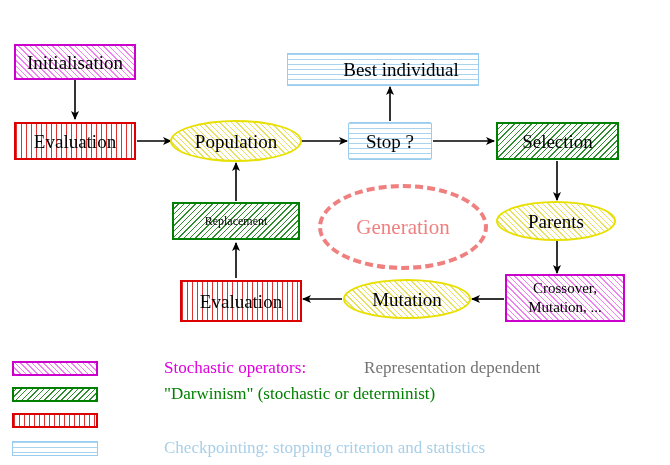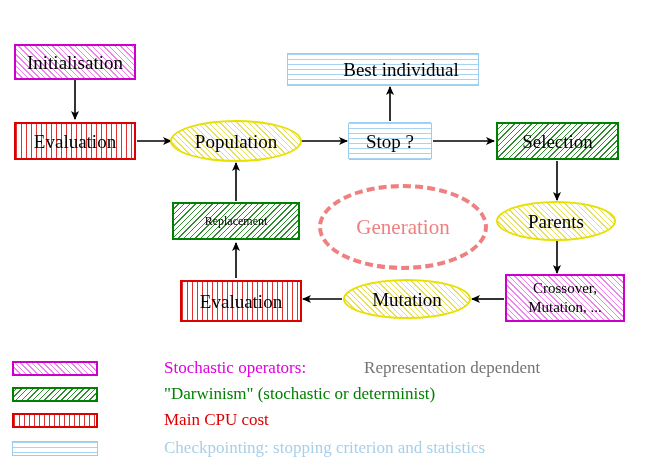--- a/index.html
+++ b/index.html
@@ -160,21 +160,20 @@
       <div class="legend-text t-gold" style="margin-left:12px;">Representation dependent</div>
     </div>
 
     <div class="legend-row" style="top:30px;">
       <div class="swatch hatch-green"></div>
       <div class="legend-text t-green">"Darwinism" (stochastic or determinist)</div>
     </div>
 
     <div class="legend-row" style="top:56px;">
       <div class="swatch hatch-red"></div>
-      <div class="legend-text t-red">Main CPU cost</div>
     </div>
 
     <div class="legend-row" style="top:84px;">
       <div class="swatch hatch-blue"></div>
       <div class="legend-text t-blue">Checkpointing: stopping criterion and statistics</div>
     </div>
 
   </div>
 </div>
 

